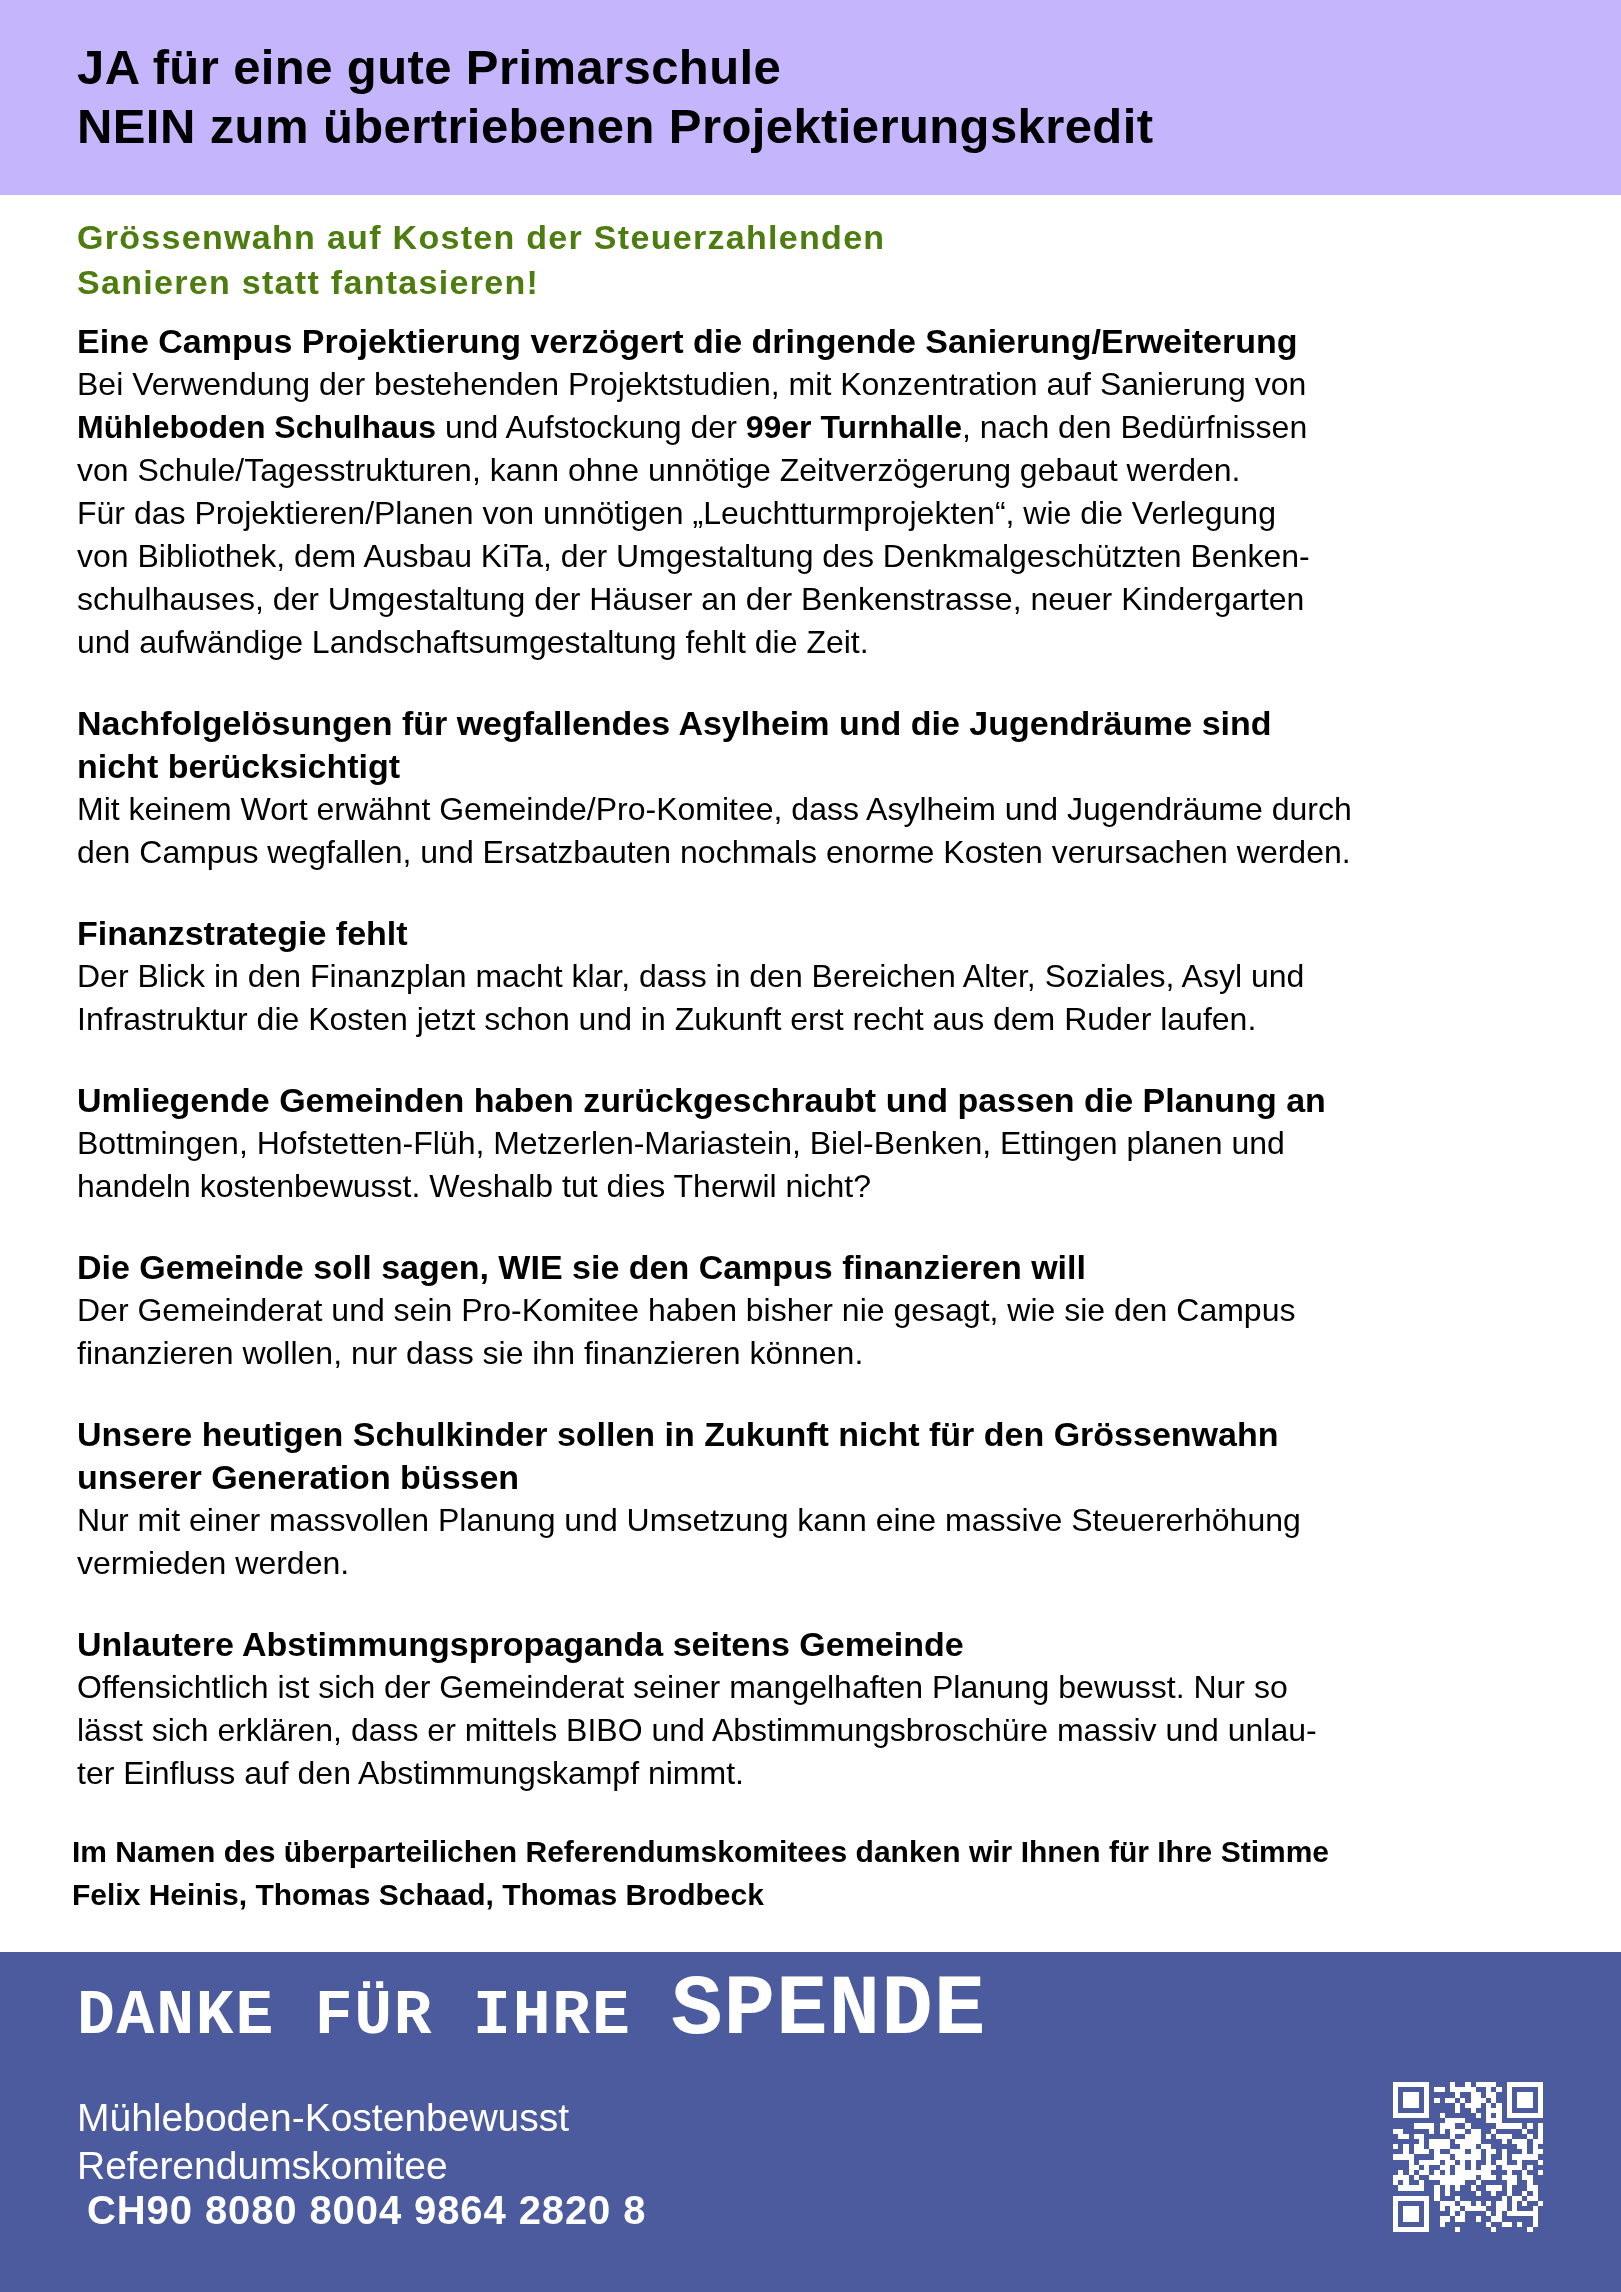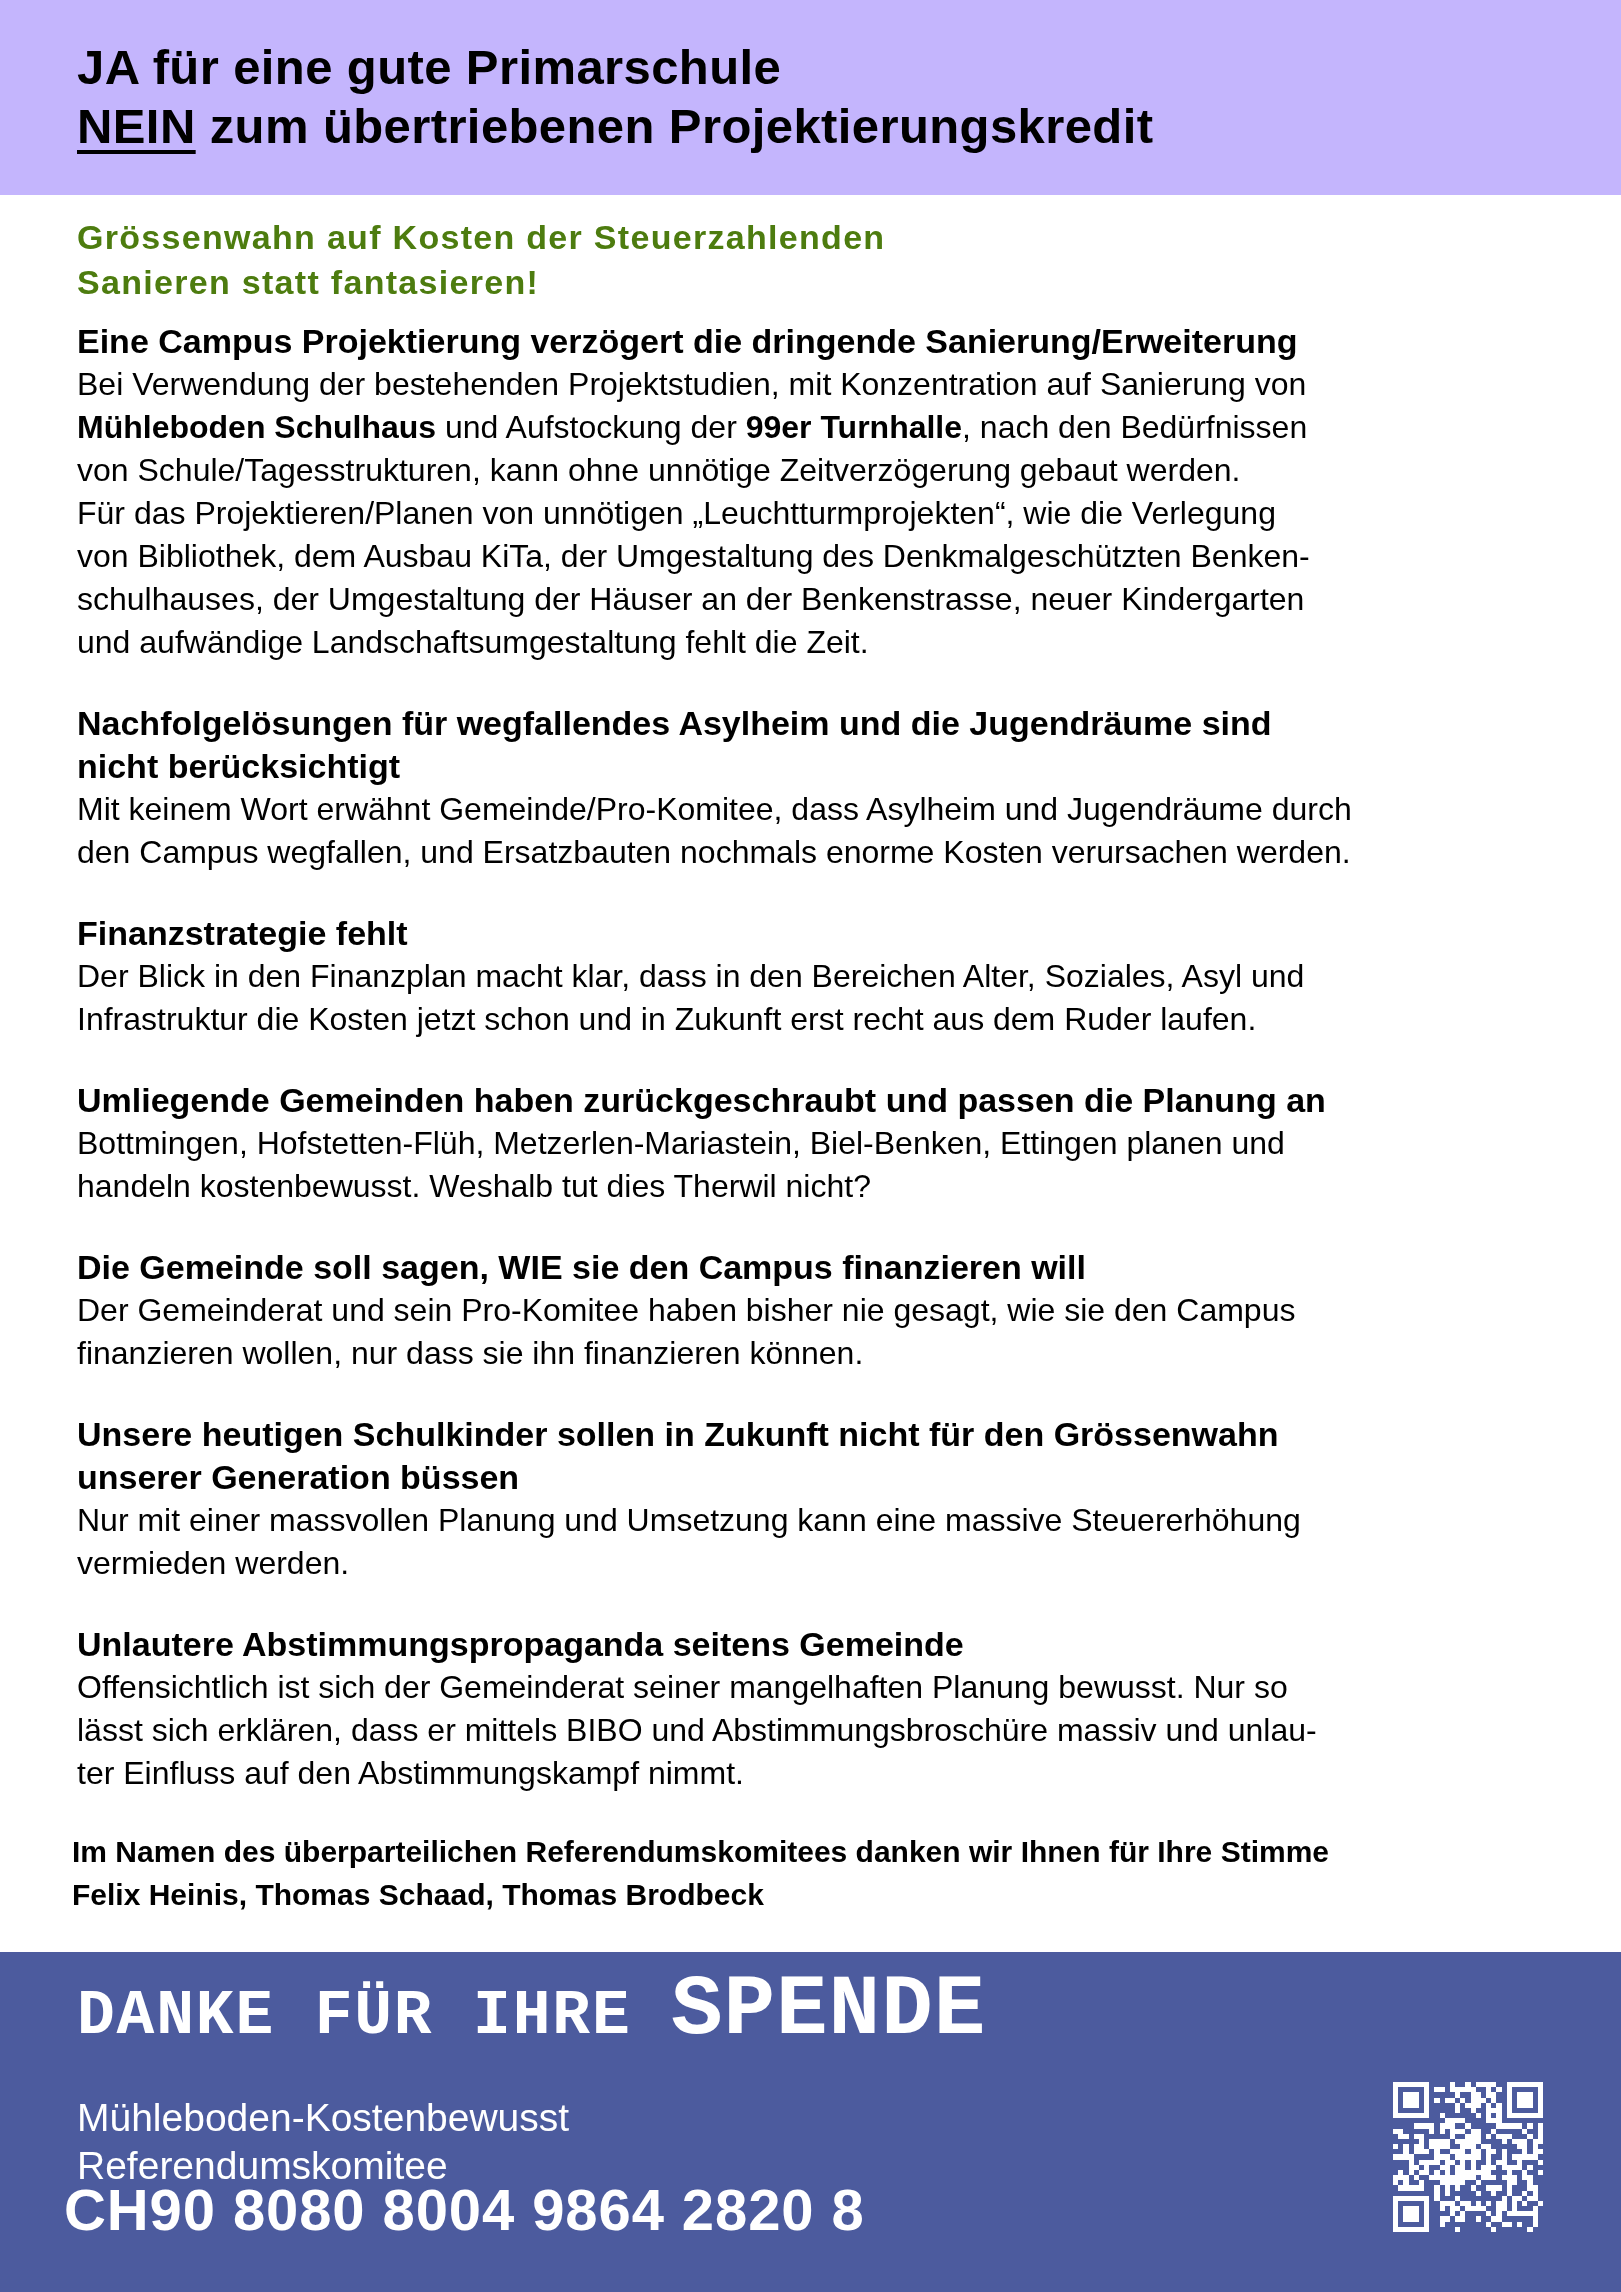--- a/index.html
+++ b/index.html
@@ -26,21 +26,20 @@
       position: absolute;
       left: 77px;
       top: 38px;
       font-family: "Liberation Sans", sans-serif;
       font-weight: bold;
       font-size: 49px;
       line-height: 59px;
       letter-spacing: 0.4px;
     }
     .header .title .nein {
-      text-decoration: underline;
       text-decoration-thickness: 3.6px;
       text-underline-offset: 7.2px;
     }
     .subhead {
       position: absolute;
       left: 77px;
       top: 215px;
       font-weight: bold;
       font-size: 34px;
       line-height: 45px;
@@ -106,23 +105,23 @@
     .footer .org {
       position: absolute;
       left: 77px;
       top: 142px;
       font-size: 39px;
       line-height: 48px;
       font-weight: normal;
     }
     .footer .iban {
       position: absolute;
-      left: 64px;
+      left: 87px;
       top: 231px;
-      font-size: 58px;
+      font-size: 40px;
       line-height: 54px;
       font-weight: bold;
       letter-spacing: 0.9px;
     }
     .qr {
       position: absolute;
       left: 1393px;
       top: 130px;
       width: 150px;
       height: 150px;

